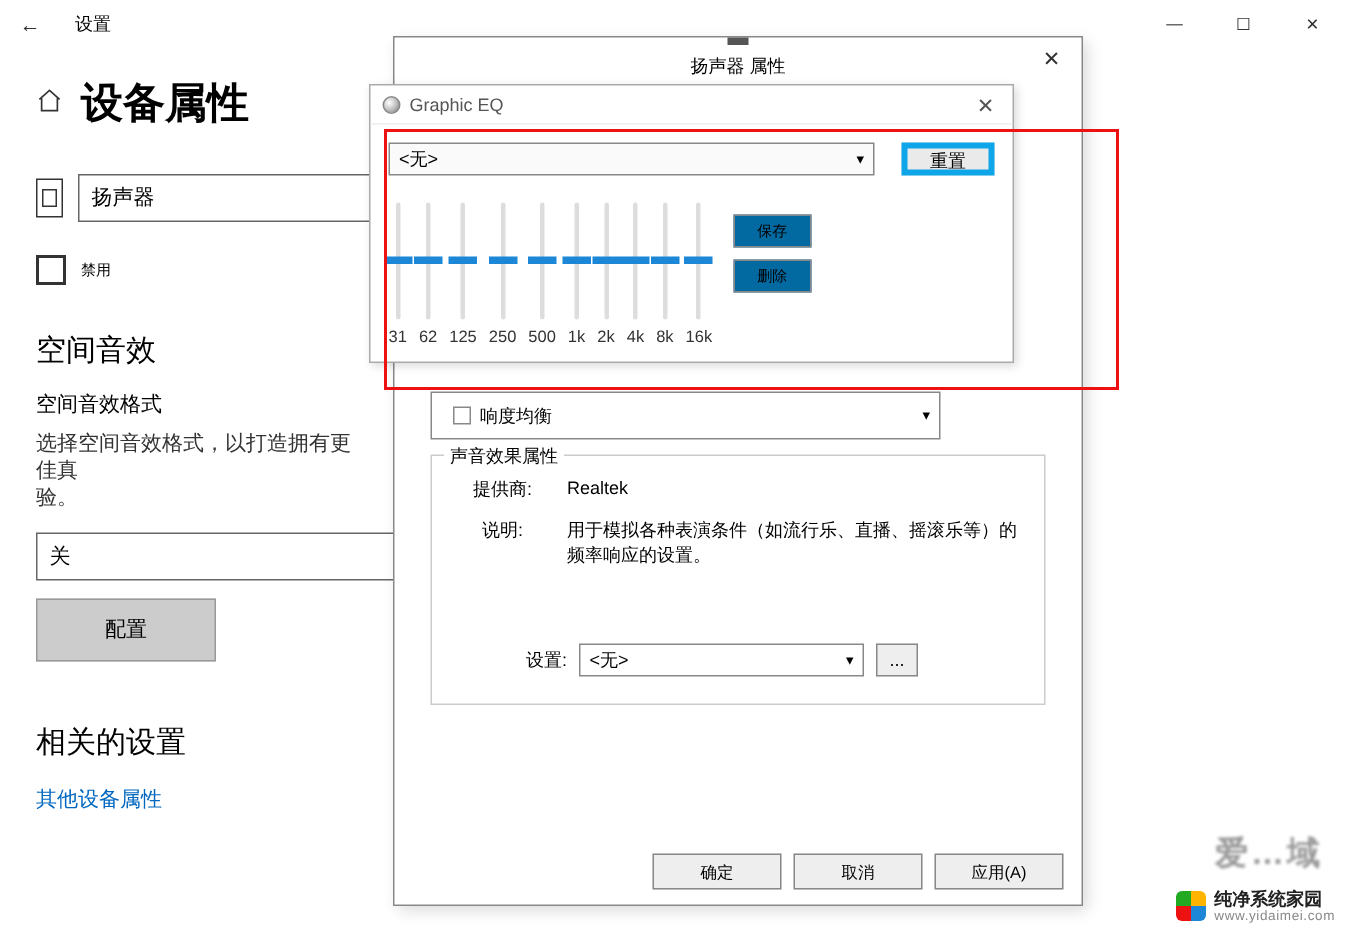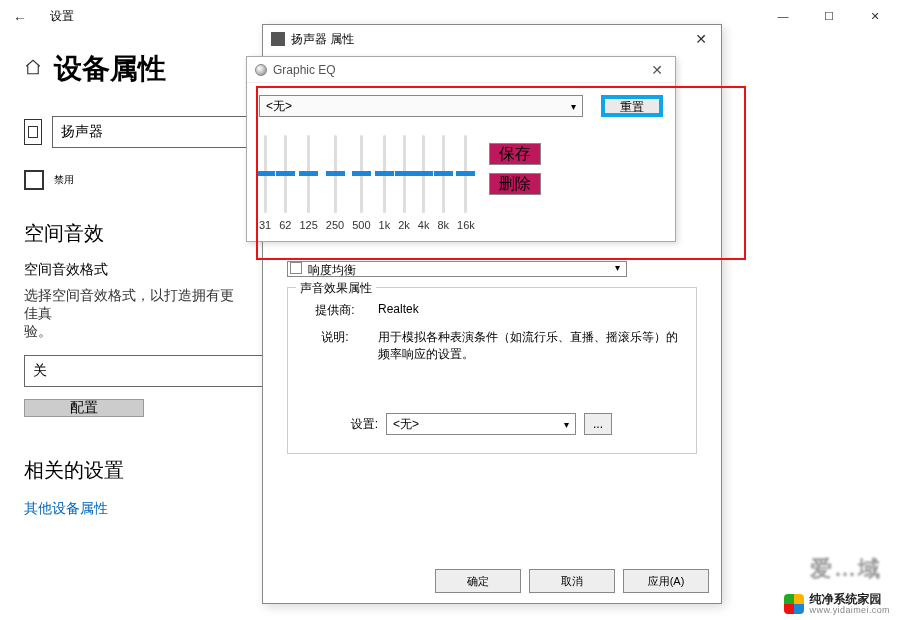--- a/index.html
+++ b/index.html
@@ -26,33 +26,33 @@
 .checkbox-row { display: flex; align-items: center; gap: 10px; margin-bottom: 30px; }
 .checkbox { width: 20px; height: 20px; border: 2px solid #333; }
 .checkbox-row span { font-size: 10px; }
 
 .section-h { font-size: 20px; margin-bottom: 14px; }
 .sub-label { font-size: 14px; margin-bottom: 8px; }
 .sub-desc { font-size: 14px; color: #333; margin-bottom: 14px; width: 220px; }
 
 .plain-select { border:1px solid #666; height:32px; width: 300px; display:flex; align-items:center; padding:0 8px; font-size:14px; margin-bottom: 12px; position: relative; }
 
-.gray-btn { background:#ccc; border:1px solid #999; height:18px; width:120px; font-size:14px; display:flex; align-items:center; justify-content:center; margin-bottom: 40px; }
+.gray-btn { background:#ccc; border:1px solid #999; height:42px; width:120px; font-size:14px; display:flex; align-items:center; justify-content:center; margin-bottom: 40px; }
 
 .related-h { font-size: 20px; margin-bottom: 16px; }
 .link { color: #0067c0; font-size: 14px; }
 
 
 .dialog-speaker { position: absolute; left: 262px; top: 24px; width: 460px; height: 580px; background: #fff; border: 1px solid #888; box-shadow: 3px 3px 10px rgba(0,0,0,0.15); }
-.dlg-title { height: 28px; display:flex; align-items:center; padding: 0 8px; font-size: 12px; gap: 6px; }
+.dlg-title { height: 28px; display:flex; align-items:center; padding: 0 8px; font-size: 12px; gap: 6px; flex-direction: column; }
 .dlg-title .spk-ico { width: 14px; height: 14px; background: #555; }
 .dlg-close { position:absolute; right:0; top:0; width:40px; height:28px; display:flex; align-items:center; justify-content:center; font-size: 14px; color:#333; }
 .dlg-body { padding: 8px 10px; }
 .dlg-behind { margin-top: 200px; padding: 0 14px; }
-.dlg-select-behind { border:1px solid #888; height: 16px; width: 340px; display:flex; align-items:flex-start; padding:0 2px; font-size:12px; background:#fff; position:relative; }
+.dlg-select-behind { border:1px solid #888; height: 32px; width: 340px; display:flex; align-items:center; padding:0 14px; font-size:12px; background:#fff; position:relative; }
 .dlg-select-behind .chev { position:absolute; right:6px; font-size:10px; }
 .group-box { border:1px solid #ccc; margin-top: 10px; padding: 14px 12px 18px; position:relative; }
 .group-box .legend { position:absolute; top:-8px; left:8px; background:#fff; padding:0 4px; font-size:12px; }
 .kv { display:flex; font-size:12px; margin-bottom: 10px; }
 .kv .k { width: 78px; text-align:center; padding-right: 8px; }
 .kv .v { flex:1; }
 .settings-row { display:flex; align-items:center; gap:8px; margin-top: 50px; }
 .settings-row .k { width:78px; text-align:right; font-size:12px; }
 .settings-row .sel { border:1px solid #888; height:22px; width: 190px; font-size:12px; padding:0 6px; display:flex; align-items:center; position:relative; }
 .settings-row .sel .chev { position:absolute; right:6px; font-size:10px; }
@@ -70,21 +70,21 @@
 .eq-preset { flex:1; height:22px; border:1px solid #888; background:#fafafa; display:flex; align-items:center; padding:0 6px; font-size:12px; position:relative; }
 .eq-preset .chev { position:absolute; right:6px; font-size:10px; }
 .eq-reset { width:62px; height:22px; border:4px solid #0ea5e9; background:#eaeaea; font-size:12px; }
 .eq-main { display:flex; gap: 14px; }
 .eq-sliders { display:flex; gap: 8px; padding: 6px 0 2px; }
 .eq-col { display:flex; flex-direction:column; align-items:center; }
 .eq-track { width:3px; height: 78px; background:#ddd; position:relative; border-radius:2px; }
 .eq-thumb { position:absolute; left:-8px; width:19px; height:5px; background:#1b87d6; top: 36px; }
 .eq-label { font-size:11px; margin-top: 6px; color:#333; }
 .eq-side { display:flex; flex-direction:column; gap:8px; padding-top: 14px; }
-.eq-side button { width:52px; height:22px; font-size:16px; border:1px solid #888; background:#be185d; }
+.eq-side button { width:52px; height:22px; font-size:10px; border:1px solid #888; background:#0369a1; }
 
 
 .red-box { position:absolute; border:2px solid #e11; left: 256px; top: 86px; width: 490px; height: 174px; pointer-events:none; z-index: 20; }
 
 
 .watermark { position:absolute; right:8px; bottom:4px; display:flex; align-items:center; gap:6px; font-size:12px; }
 .watermark .logo { width:20px; height:20px; background: conic-gradient(#ffb400 0 25%, #1b87d6 0 50%, #e11 0 75%, #2a2 0); border-radius:4px; }
 .watermark .txt { display:flex; flex-direction:column; line-height:1.1; }
 .watermark .txt .t1 { font-weight:700; color:#222; }
 .watermark .txt .t2 { font-size:9px; color:#888; letter-spacing:0.4px; }

